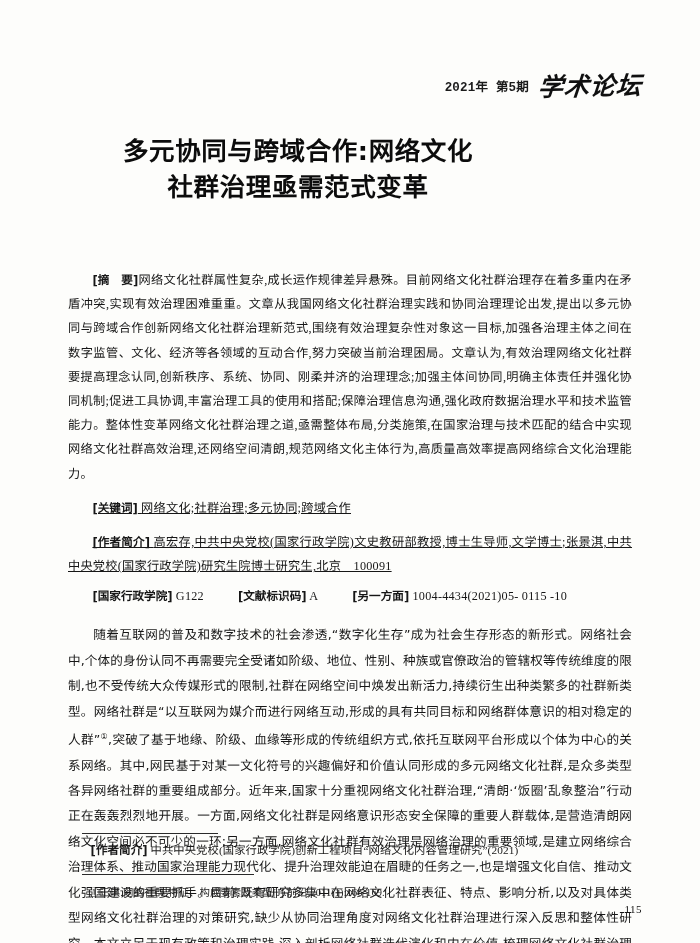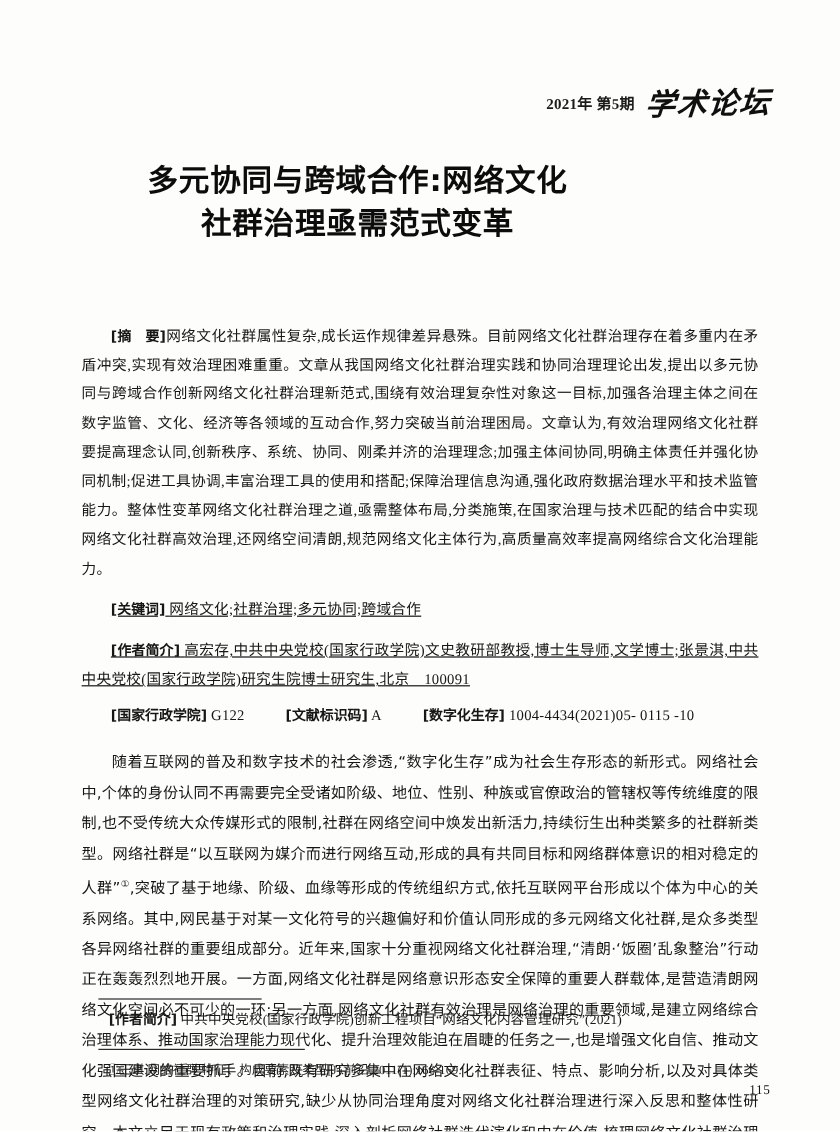--- a/index.html
+++ b/index.html
@@ -24,21 +24,21 @@
   
   .masthead {
     position: absolute;
     top: 74px;
     right: 58px;
     display: flex;
     align-items: flex-end;
     gap: 9px;
   }
   .issue-line {
-    font-family: Liberation Serif, serif;
+    font-family: Liberation Mono, monospace;
     font-size: 12.5px;
     font-weight: bold;
     letter-spacing: 0.2px;
     color: #1b1b1b;
     padding-bottom: 4px;
     white-space: nowrap;
   }
   .journal-logo {
     font-family: "DejaVu Serif", "Liberation Serif", serif;
     font-size: 25px;
@@ -197,21 +197,21 @@
 
     <div class="keywords">
       <p class="para"><span class="tag">[关键词]</span> <span>网络文化;社群治理;多元协同;跨域合作</span></p>
     </div>
 
     <div class="biography">
       <p class="para"><span class="tag">[作者简介]</span> <span>高宏存,中共中央党校(国家行政学院)文史教研部教授,博士生导师,文学博士;张景淇,中共中央党校(国家行政学院)研究生院博士研究生,北京　100091</span></p>
     </div>
 
     <div class="codes">
-      <span class="seg"><span class="tag">[国家行政学院]</span> <span>G122</span></span><span class="seg"><span class="tag">[文献标识码]</span> <span>A</span></span><span class="seg"><span class="tag">[数字化生存]</span> <span>1004-4434(2021)05- 0115 -10</span></span>
+      <span class="seg"><span class="tag">[国家行政学院]</span> <span>G122</span></span><span class="seg"><span class="tag">[文献标识码]</span> <span>A</span></span><span class="seg"><span class="tag">[另一方面]</span> <span>1004-4434(2021)05- 0115 -10</span></span>
     </div>
 
     <div class="body-text">
       <p class="para"><span>随着互联网的普及和数字技术的社会渗透,“数字化生存”成为社会生存形态的新形式。网络社会中,个体的身份认同不再需要完全受诸如阶级、地位、性别、种族或官僚政治的管辖权等传统维度的限制,也不受传统大众传媒形式的限制,社群在网络空间中焕发出新活力,持续衍生出种类繁多的社群新类型。网络社群是“以互联网为媒介而进行网络互动,形成的具有共同目标和网络群体意识的相对稳定的人群”</span><sup class="fn">①</sup><span>,突破了基于地缘、阶级、血缘等形成的传统组织方式,依托互联网平台形成以个体为中心的关系网络。其中,网民基于对某一文化符号的兴趣偏好和价值认同形成的多元网络文化社群,是众多类型各异网络社群的重要组成部分。近年来,国家十分重视网络文化社群治理,“清朗·‘饭圈’乱象整治”行动正在轰轰烈烈地开展。一方面,网络文化社群是网络意识形态安全保障的重要人群载体,是营造清朗网络文化空间必不可少的一环;另一方面,网络文化社群有效治理是网络治理的重要领域,是建立网络综合治理体系、推动国家治理能力现代化、提升治理效能迫在眉睫的任务之一,也是增强文化自信、推动文化强国建设的重要抓手。目前,既有研究多集中在网络文化社群表征、特点、影响分析,以及对具体类型网络文化社群治理的对策研究,缺少从协同治理角度对网络文化社群治理进行深入反思和整体性研究。本文立足于现有政策和治理实践,深入剖析网络社群迭代演化和内在价值,梳理网络文化社群治理内在冲突并对治理困局进行探源,从治理理念认同、治理</span></p>
     </div>
 
   </div>
 
   <div class="footer">
     <div class="rule-top"></div>

